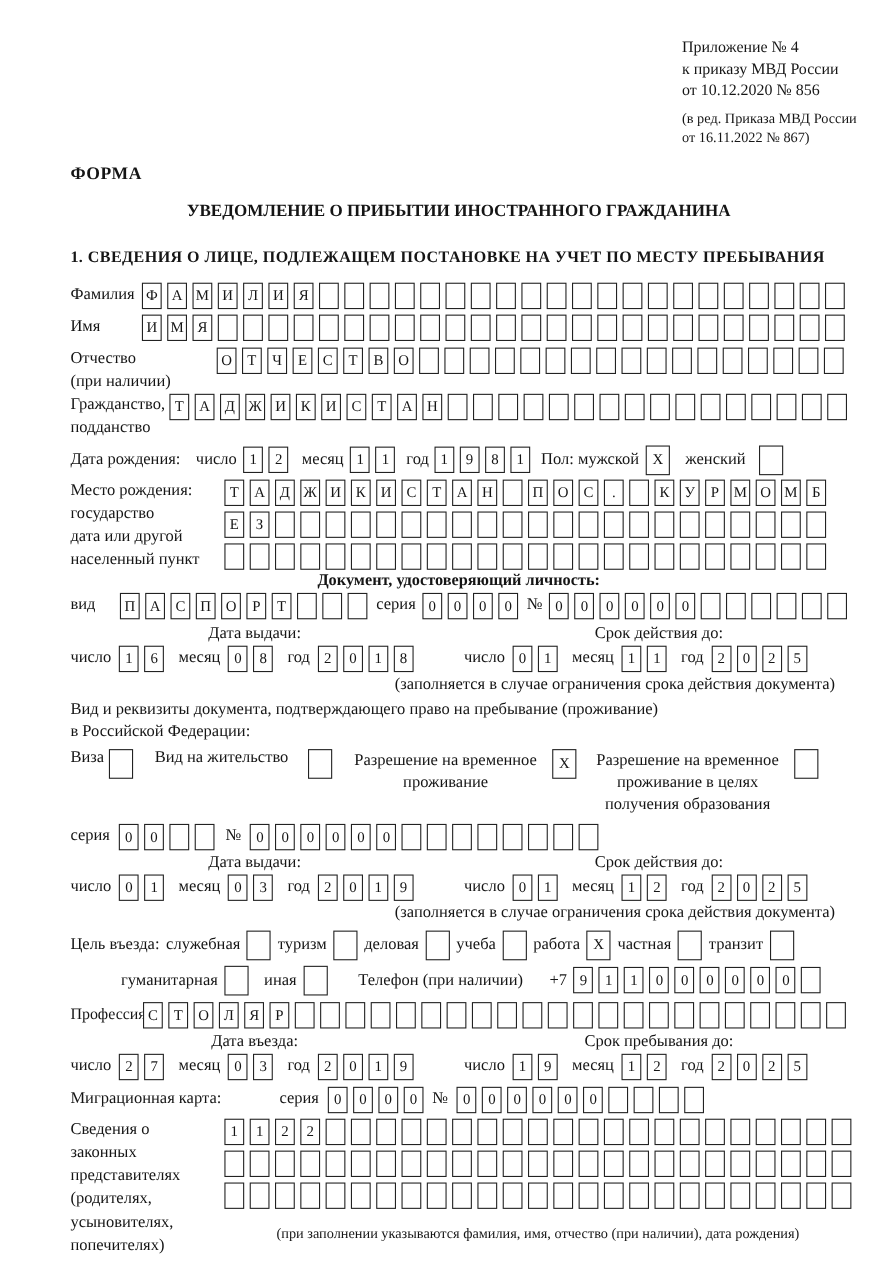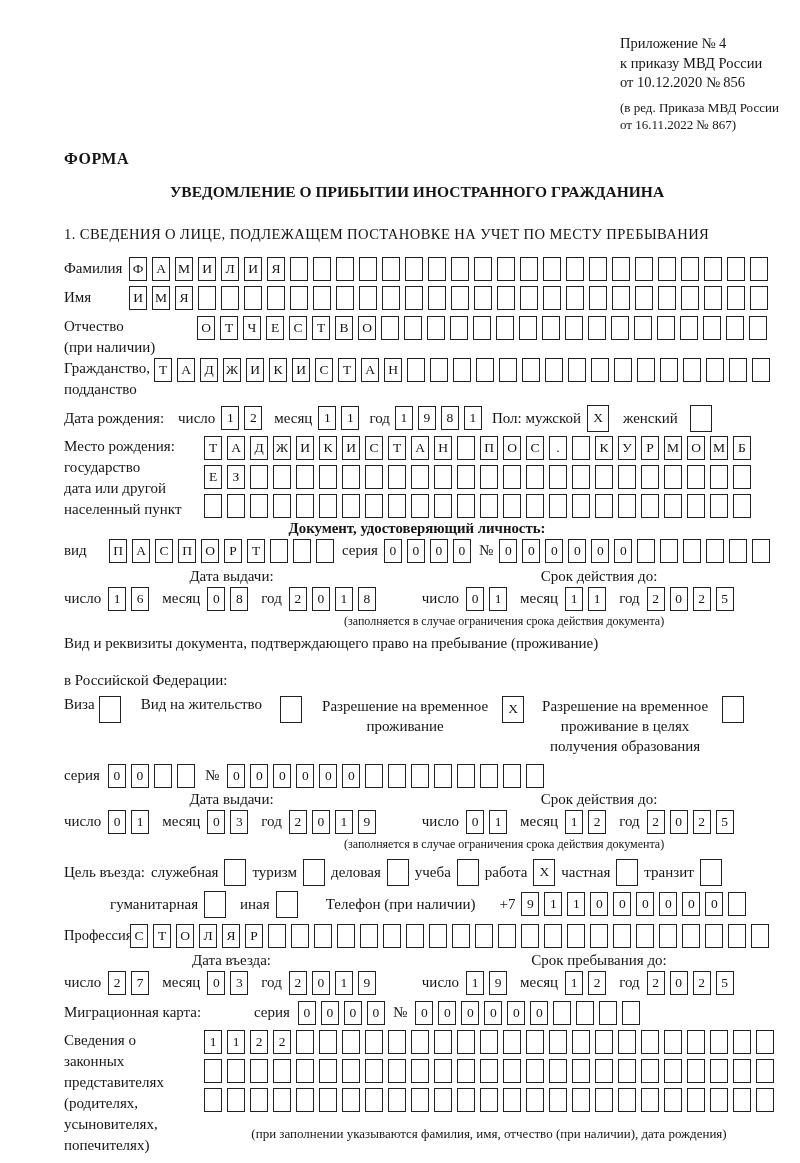--- a/index.html
+++ b/index.html
@@ -4,41 +4,41 @@
 <style>
   html,body{margin:0;padding:0;background:#fff;}
   .page{position:relative;width:800px;height:1163px;background:#fff;overflow:hidden;
         box-sizing:border-box;padding:34px 30px 0 64px;
         font-family:"Liberation Serif","DejaVu Serif",serif;color:#151515;}
   .top-right{margin-left:556px;font-size:14.5px;line-height:1.36;white-space:nowrap;}
   .amendment{margin-top:6px;font-size:13px;line-height:1.33;}
   .forma{margin-top:16px;font-weight:bold;font-size:16px;letter-spacing:.5px;}
   .title{margin-top:12px;text-align:center;font-weight:bold;font-size:15.5px;line-height:1.55;}
   .blank{display:inline-block;width:58px;border-bottom:2px solid #3a3a3a;height:2px;margin-left:10px;}
-  .sec-head{margin-top:22px;font-weight:normal;font-size:14.6px;letter-spacing:.4px;white-space:nowrap;}
+  .sec-head{margin-top:22px;font-weight:bold;font-size:14.6px;letter-spacing:.4px;white-space:nowrap;}
   .row{display:flex;align-items:center;}
   .rtop{align-items:flex-start;}
   .lbl{font-size:15px;white-space:nowrap;flex:none;}
   .pair-label{font-size:15px;line-height:21px;flex:none;}
   .lbl-col{font-size:15px;line-height:21px;flex:none;}
   .cells{display:inline-flex;gap:5px;flex:none;}
   .cell{box-sizing:border-box;flex:none;width:18px;height:24px;border:1.7px solid #222;
         display:inline-flex;align-items:center;justify-content:center;
         font-size:13.5px;line-height:1;background:#fff;}
   .cb .cell{width:22px;height:27px;}
   .cells-col{display:flex;flex-direction:column;gap:5px;}
   .doc-head{margin-top:0;text-align:center;font-weight:bold;font-size:14.8px;}
   .dates-head{display:flex;margin-top:5px;font-size:15px;}
   .dh-left{width:335px;text-align:center;flex:none;}
   .dh-right{width:340px;margin-left:30px;text-align:center;flex:none;}
   .dgroup{display:flex;align-items:center;gap:5px;flex:none;}
   .dgroup .lbl{margin-right:2px;}
   .dspacer{width:46px;flex:none;}
-  .note-right{margin-top:3px;margin-left:280px;width:430px;
-              font-size:12px;white-space:nowrap;}
+  .note-right{margin-top:3px;margin-left:280px;width:430px;text-align:center;
+              font-size:15px;white-space:nowrap;}
   .para{margin:6px 0 0 0;font-size:15px;}
   .visa-row{margin-top:7px;}
   .center2{text-align:center;font-size:15px;line-height:20px;flex:none;}
   .purpose-row{gap:6px;}
   .note-bottom{margin-top:9px;text-align:center;font-size:13px;white-space:nowrap;}
 </style>
 </head>
 <body>
 
 <div class="page">
@@ -398,21 +398,21 @@
           <span class="cell">2</span>
           <span class="cell">0</span>
           <span class="cell">2</span>
           <span class="cell">5</span>
         </span>
     </span>
   </div>
   <div class="note-right">(заполняется в случае ограничения срока действия документа)</div>
 
   <p class="para">Вид и реквизиты документа, подтверждающего право на пребывание (проживание)</p>
-  <p class="para" style="margin-top:20px">в Российской Федерации:</p>
+  <p class="para" style="margin-top:3px">в Российской Федерации:</p>
 
   <div class="row rtop visa-row">
     <span class="lbl">Виза</span>
     <span class="cells cb" style="margin-left:4px">
         <span class="cell"></span>
       </span>
     <span class="lbl" style="margin-left:20px">Вид на жительство</span>
     <span class="cells cb" style="margin-left:18px">
         <span class="cell"></span>
       </span>

